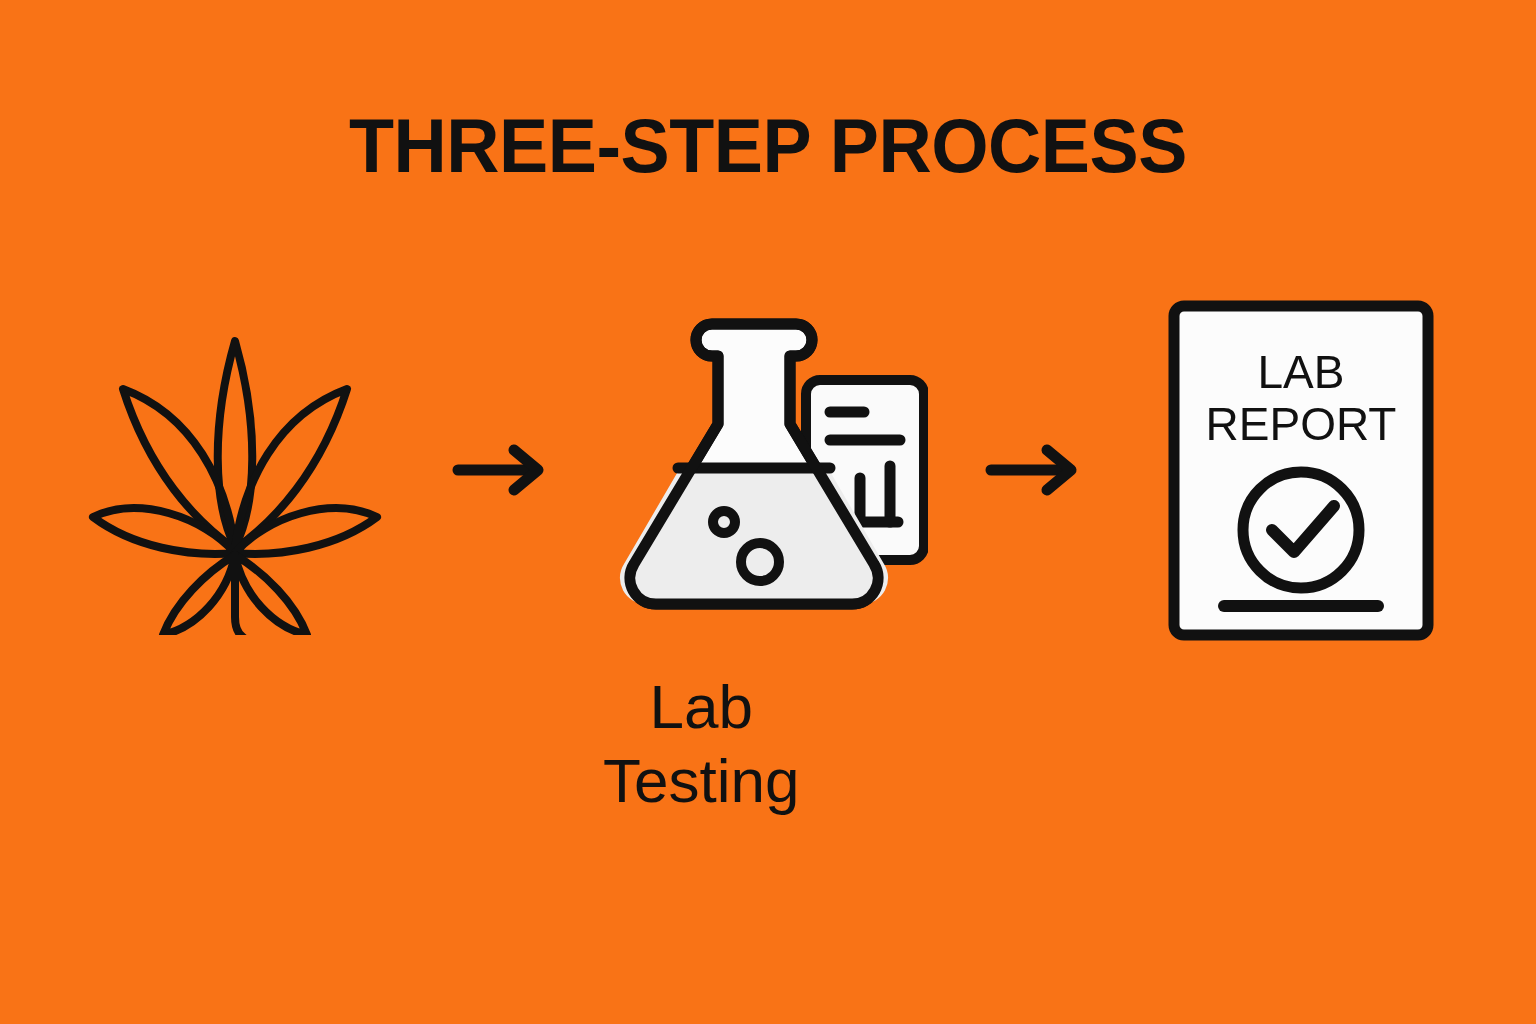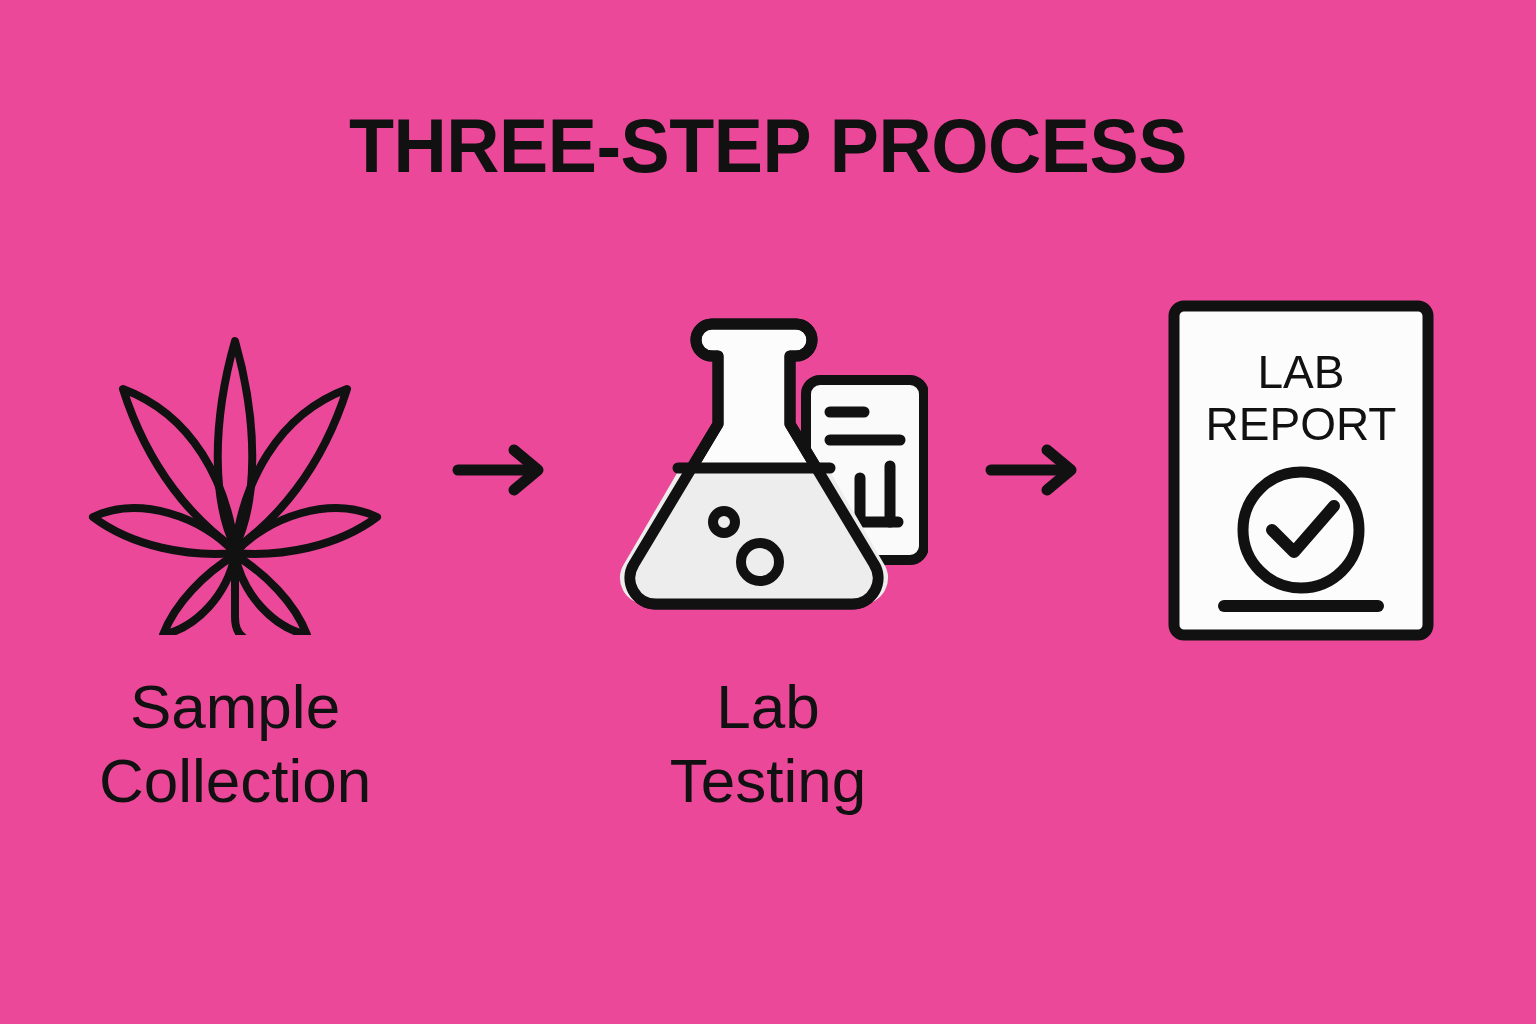--- a/index.html
+++ b/index.html
@@ -11,21 +11,21 @@
     width: 1536px;
     height: 1024px;
     background: #FAFAFA;
     font-family: "Liberation Sans", sans-serif;
     overflow: hidden;
   }
   .canvas {
     position: relative;
     width: 1536px;
     height: 1024px;
-    background: #ec4899;
+    background: #f97316;
   }
 
   
   .title {
     position: absolute;
     top: 104px;
     left: 0;
     width: 1536px;
     text-align: center;
     font-family: "Liberation Sans Narrow", "Liberation Sans", sans-serif;
@@ -48,21 +48,21 @@
     height: 600px;
     display: flex;
     flex-direction: row;
     align-items: flex-start;
     justify-content: space-between;
   }
   .step {
     width: 330px;
     display: flex;
     flex-direction: column;
-    align-items: center;
+    align-items: flex-start;
   }
   .icon-box {
     height: 360px;
     width: 330px;
     display: flex;
     align-items: center;
     justify-content: center;
   }
   .step-label {
     margin-top: 20px;
@@ -107,22 +107,20 @@
             <path d="M150 248 C196 252 252 242 292 212 C246 190 182 212 150 248 Z"></path>
 
             <path d="M150 250 C120 268 90 298 78 330 C112 322 142 290 150 250 Z"></path>
 
             <path d="M150 250 C180 268 210 298 222 330 C188 322 158 290 150 250 Z"></path>
 
             <path d="M150 250 L150 312 C150 322 152 328 158 332"></path>
           </g>
         </svg>
       </div>
-      <div class="step-label">Sample
-Collection</div>
     </div>
 
     <div class="arrow-box">
       <svg width="100" height="60" viewBox="0 0 100 60">
         <g fill="none" stroke="#111111" stroke-width="11" stroke-linecap="round" stroke-linejoin="round">
           <line x1="6" y1="30" x2="82" y2="30"></line>
           <polyline points="62,10 86,30 62,50"></polyline>
         </g>
       </svg>
     </div>

